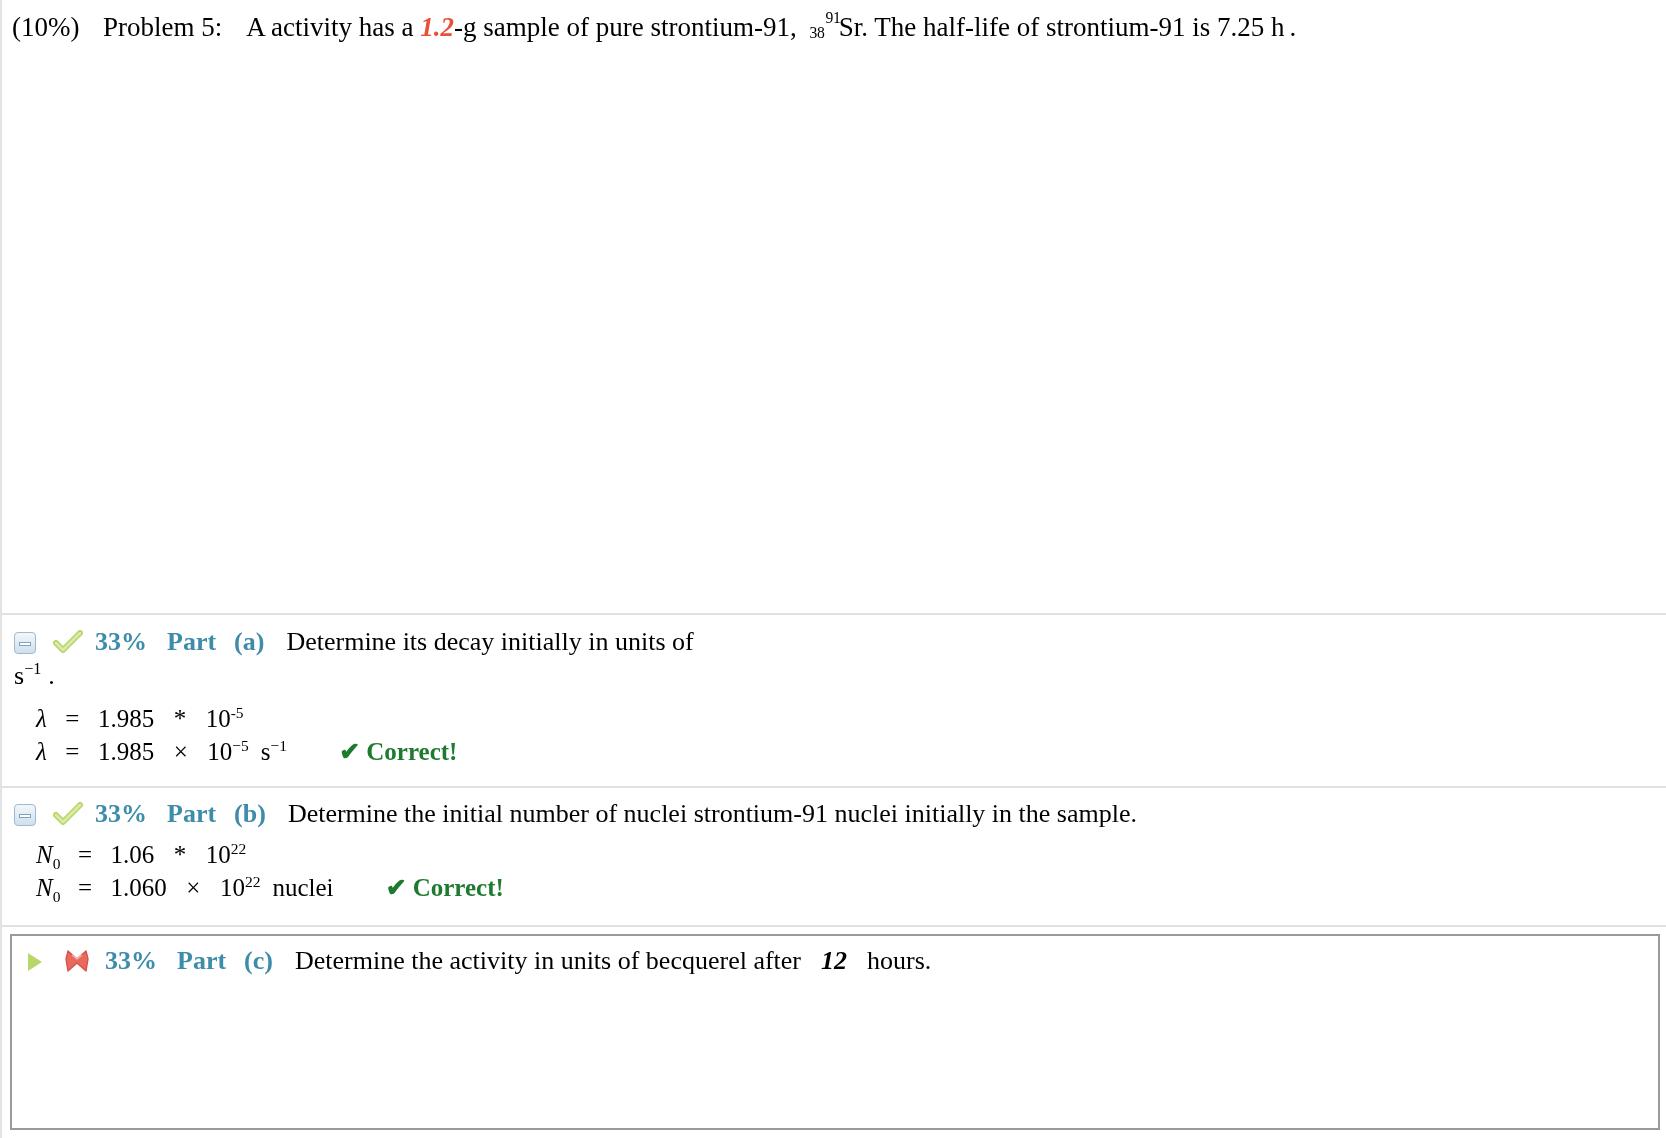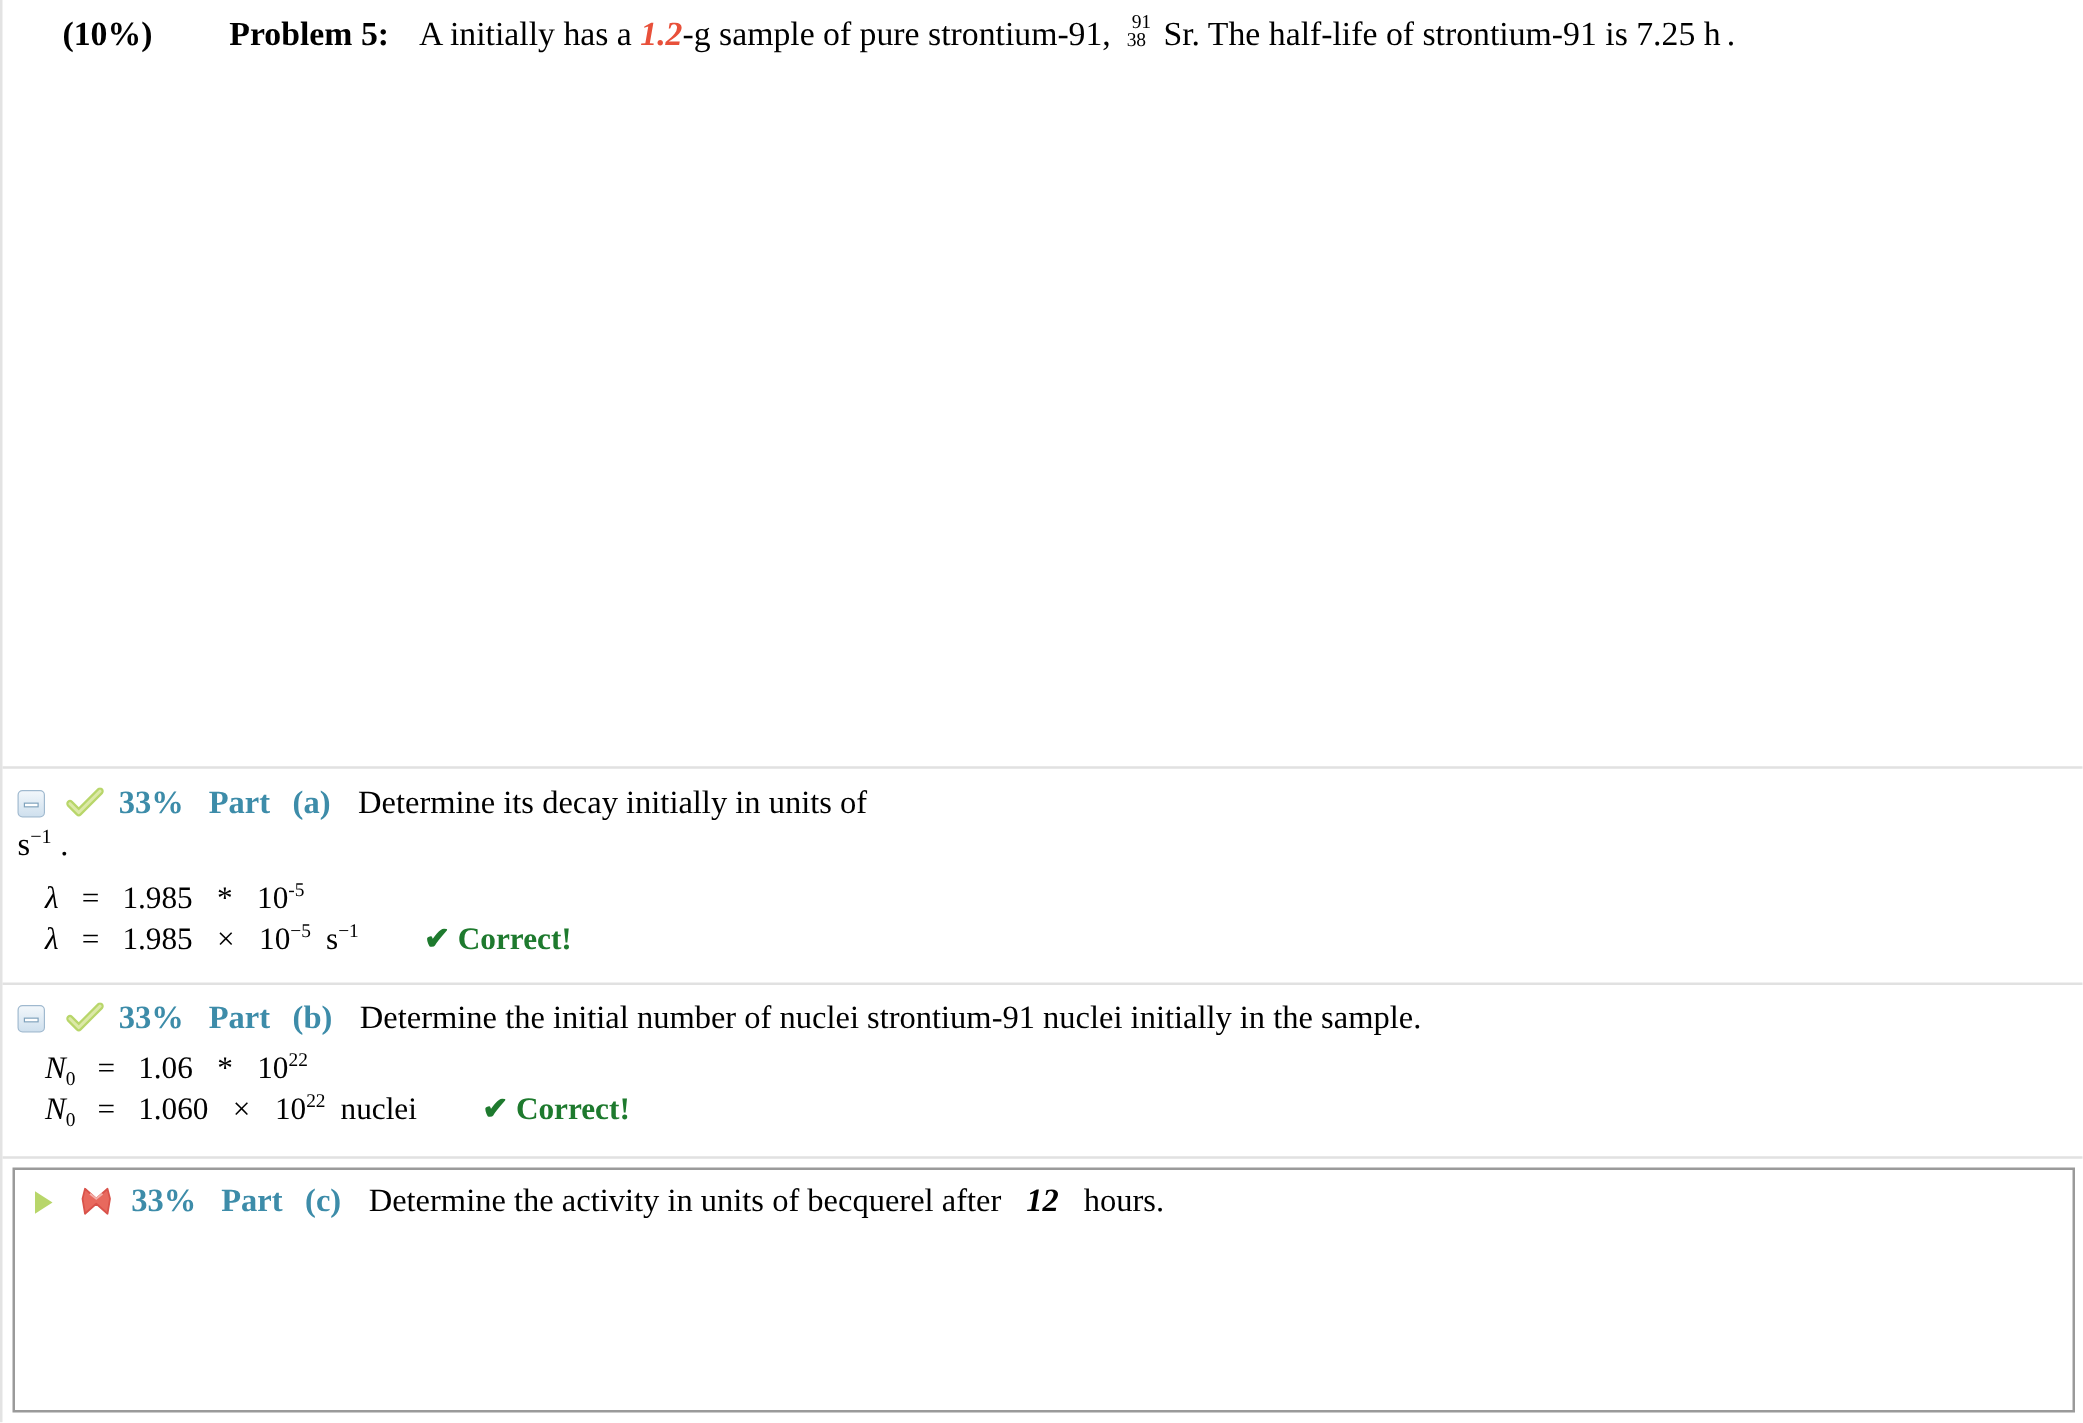--- a/index.html
+++ b/index.html
@@ -36,39 +36,38 @@
     position: absolute;
     left: 10px;
     top: 8px;
     right: 10px;
     font-size: 27px;
     line-height: 38px;
     white-space: nowrap;
   }
   #problem-statement .pct,
   #problem-statement .pnum {
-    font-weight: bold;
-    margin-left: 38px;
+    font-weight: normal;
   }
   .redval {
     color: #e8503a;
     font-style: italic;
     font-weight: bold;
   }
   .isotope {
     display: inline-block;
     vertical-align: baseline;
     position: relative;
     width: 1.05em;
     height: 1em;
     margin-right: 1px;
   }
   .isotope .top {
     position: absolute;
-    left: 4px; top: -0.62em;
+    left: 16px; top: -0.62em;
     font-size: 0.58em;
     letter-spacing: -0.01em;
   }
   .isotope .bot {
     position: absolute;
     left: 0; top: 0.30em;
     font-size: 0.58em;
     letter-spacing: -0.01em;
     font-family: Liberation Serif, serif;
   }
@@ -233,21 +232,21 @@
 </head>
 <body>
 
 <div id="page-frame">
 
   <div id="problem-statement">
     <span class="pct">(10%)</span>
     <span style="display:inline-block;width:10px"></span>
     <span class="pnum">Problem 5:</span>
     <span style="display:inline-block;width:12px"></span>
-    <span>A initially has a</span>
+    <span>A activity has a</span>
     <span class="redval">1.2</span><span>-g sample of pure strontium-91,</span>
     <span style="display:inline-block;width:6px"></span><span class="isotope"><span class="top">91</span><span class="bot">38</span></span><span>Sr</span><span>. The half-life of strontium-91 is 7.25 h</span><span style="display:inline-block;width:5px"></span><span>.</span>
   </div>
 
   <div class="hr-div" style="top:613px;"></div>
 
   <div class="part" style="top:625px;">
     <div class="part-head">
       <span class="icon-collapse"></span>
       <span class="icon-check-big">

